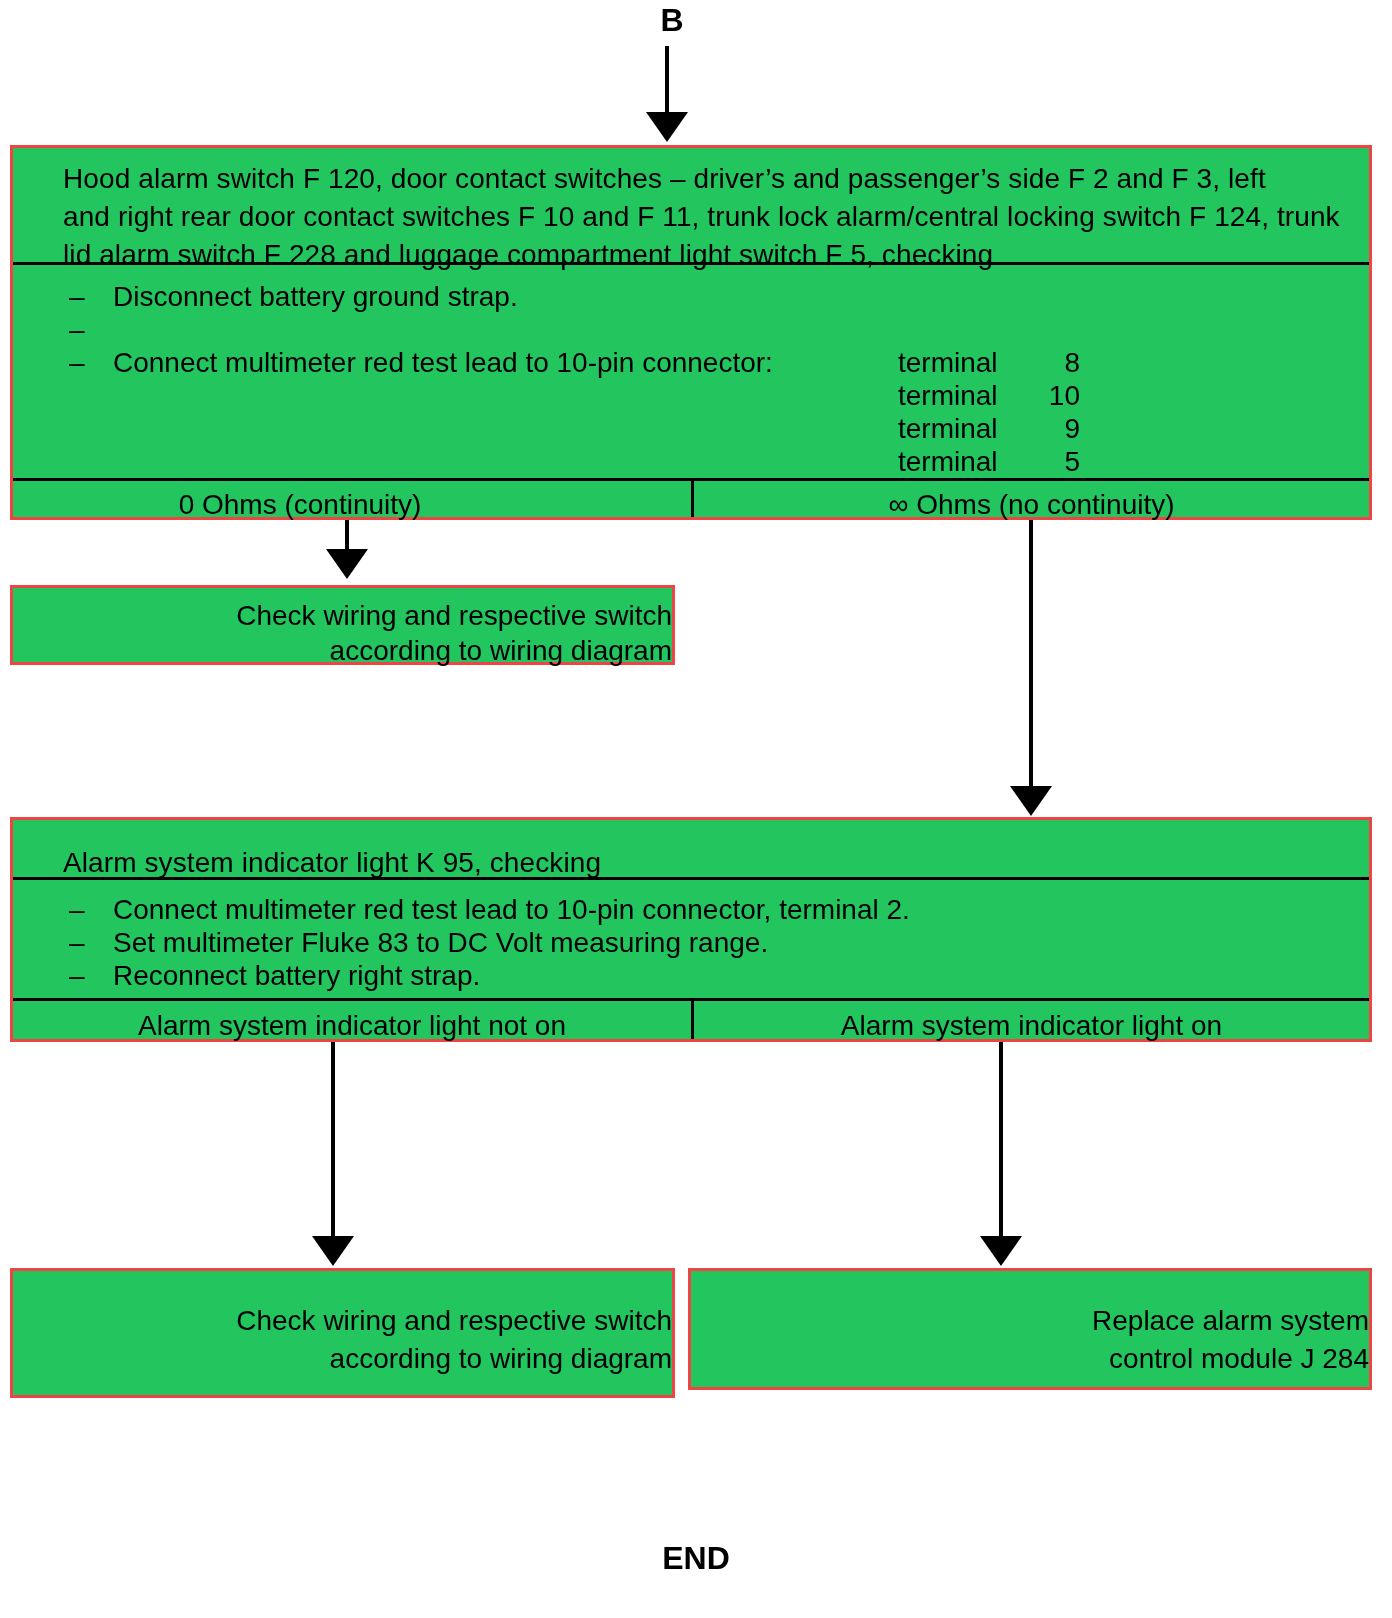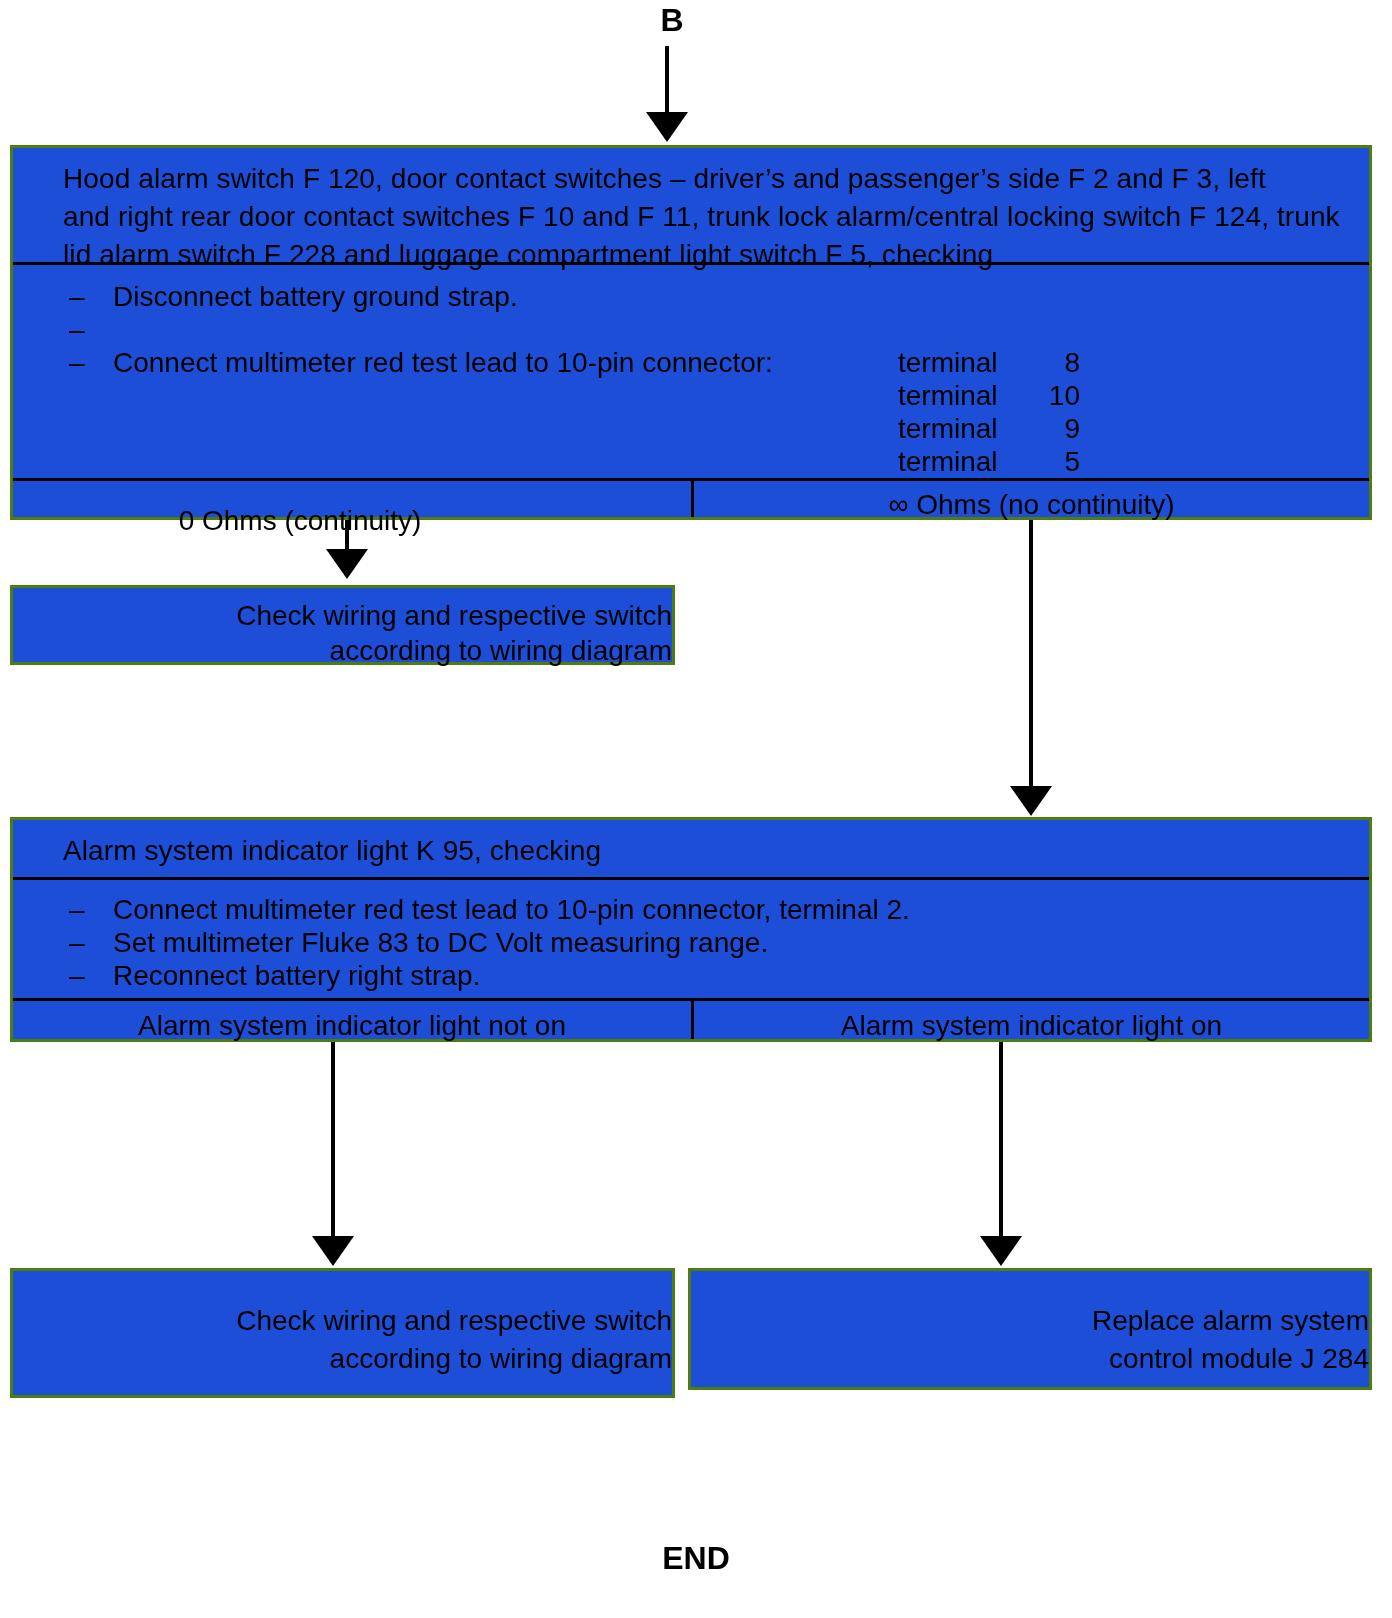--- a/index.html
+++ b/index.html
@@ -15,23 +15,23 @@
     position: relative;
     width: 1392px;
     height: 1618px;
     background: #ffffff;
     overflow: hidden;
   }
 
   
   .box {
     position: absolute;
-    border: 3px solid #4d7c0f;
+    border: 3px solid #ef4444;
     box-sizing: border-box;
-    background: #1d4ed8;
+    background: #22c55e;
   }
   .hrule {
     position: absolute;
     background: #000;
     height: 3px;
   }
   .vrule {
     position: absolute;
     background: #000;
     width: 3px;
@@ -152,38 +152,38 @@
       <div class="term-row">
         <span class="term-label">terminal</span>
         <span class="term-num">5</span>
       </div>
     </div>
 
     <div class="hrule" style="left:0px; top:330px; width:1356px;"></div>
 
     <div class="vrule" style="left:678px; top:330px; height:39px;"></div>
 
-    <div class="outcome" style="left:0px; top:341px; width:574px;margin-top:16px;">0 Ohms (continuity)</div>
+    <div class="outcome" style="left:0px; top:341px; width:574px;">0 Ohms (continuity)</div>
     <div class="outcome" style="left:681px; top:341px; width:675px;">∞ Ohms (no continuity)</div>
   </div>
 
   <div class="vline" style="left:345px; top:520px; height:36px;"></div>
   <div class="arrowhead" style="left:326px; top:549px;"></div>
 
   <div class="box" style="left:10px; top:585px; width:665px; height:80px;">
     <div class="result-box-text" style="top:10px;">Check wiring and respective switch</div>
     <div class="result-box-text" style="top:45px;">according to wiring diagram</div>
   </div>
 
   <div class="vline" style="left:1029px; top:520px; height:272px;"></div>
   <div class="arrowhead" style="left:1010px; top:786px;"></div>
 
   <div class="box" style="left:10px; top:817px; width:1362px; height:225px;">
 
-    <div class="hdr-text" style="left:50px; top:12px; width:1280px;">Alarm system indicator light K 95, checking</div>
+    <div class="hdr-text" style="left:50px; top:24px; width:1280px;">Alarm system indicator light K 95, checking</div>
 
     <div class="hrule" style="left:0px; top:57px; width:1356px;"></div>
 
     <div class="list" style="left:56px; top:73px; width:1100px;">
       <div class="list-row">
         <span class="dash">–</span>
         <span>Connect multimeter red test lead to 10-pin connector, terminal 2.</span>
       </div>
       <div class="list-row">
         <span class="dash">–</span>

